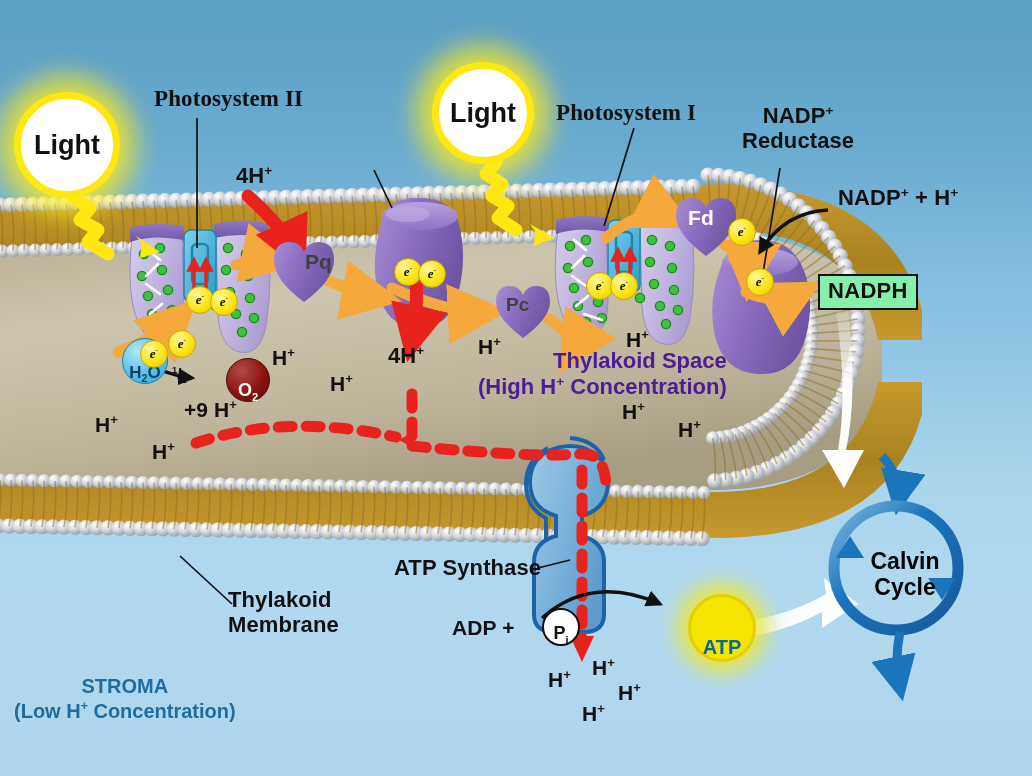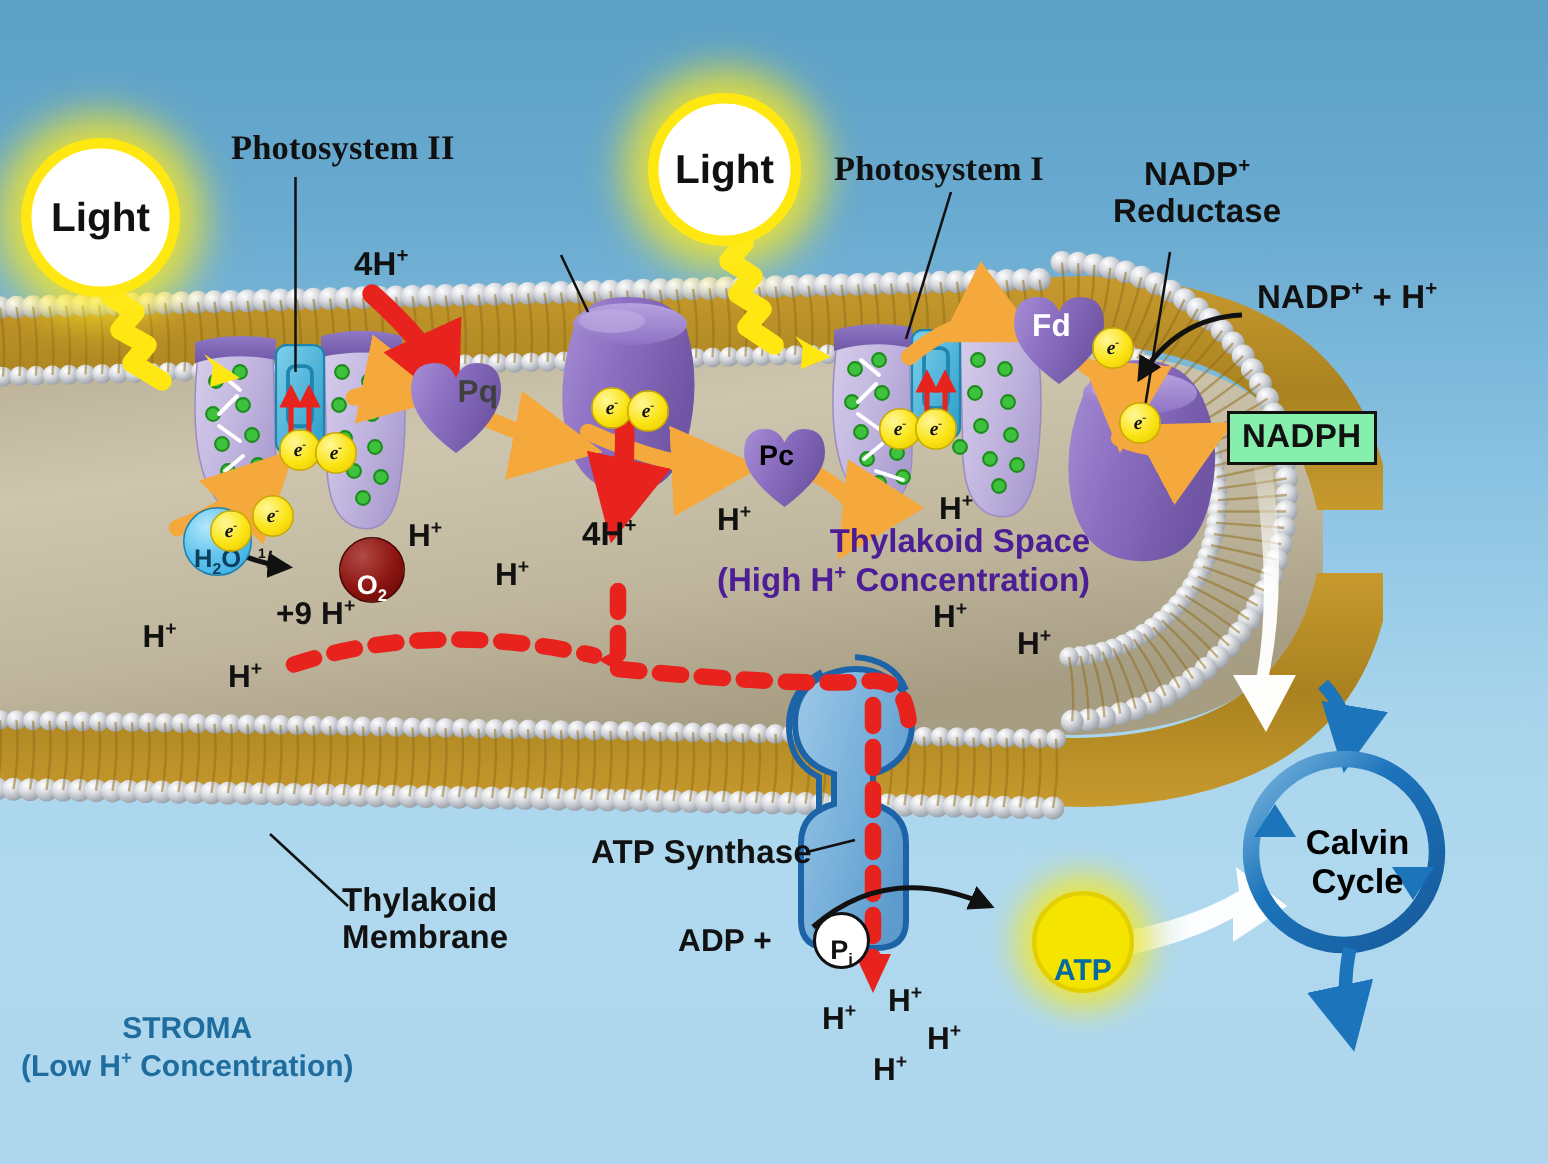--- a/index.html
+++ b/index.html
@@ -1011,21 +1011,21 @@
   </div>
 
   <svg class="lay" style="left:272px;top:232px;" width="64" height="72" viewBox="0 0 64 72">
     <path d="M32 70 q-30 -22 -30 -42 q0 -18 16 -18 q10 0 14 10 q4 -10 14 -10 q16 0 16 18 q0 20 -30 42 z" fill="url(#cytG)"></path>
   </svg>
   <div class="lbl" style="left:286px;top:250px;font-size:21px;color:#404040;margin-left:19px;">Pq</div>
 
   <svg class="lay" style="left:494px;top:278px;" width="58" height="62" viewBox="0 0 58 62">
     <path d="M29 60 q-27 -20 -27 -36 q0 -16 14 -16 q9 0 13 9 q4 -9 13 -9 q14 0 14 16 q0 16 -27 36 z" fill="url(#cytG)"></path>
   </svg>
-  <div class="lbl" style="left:506px;top:294px;font-size:19px;color:#000000;">Pc</div>
+  <div class="lbl" style="left:506px;top:294px;font-size:19px;color:#404040;">Pc</div>
 
   <svg class="lay" style="left:674px;top:190px;" width="64" height="68" viewBox="0 0 64 68">
     <path d="M32 66 q-30 -22 -30 -40 q0 -18 16 -18 q10 0 14 10 q4 -10 14 -10 q16 0 16 18 q0 18 -30 40 z" fill="url(#cytG)"></path>
   </svg>
   <div class="lbl" style="left:688px;top:206px;font-size:21px;color:#fff;">Fd</div>
 
   <div class="bub bub-h2o" style="left:92px;top:338px;width:44px;height:44px;font-size:17px;">
     <span><span>H</span><span class="sub">2</span><span>O</span></span>
   </div>
 

